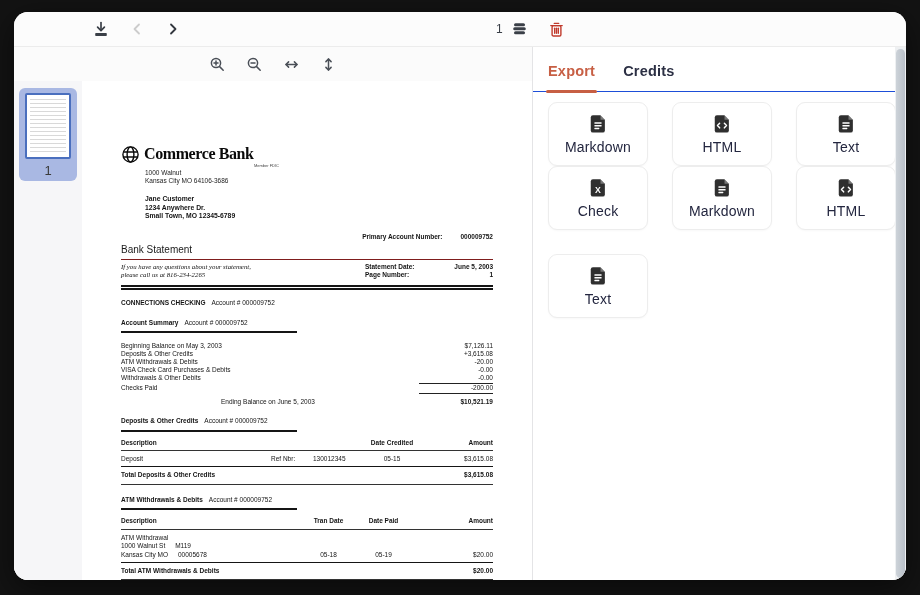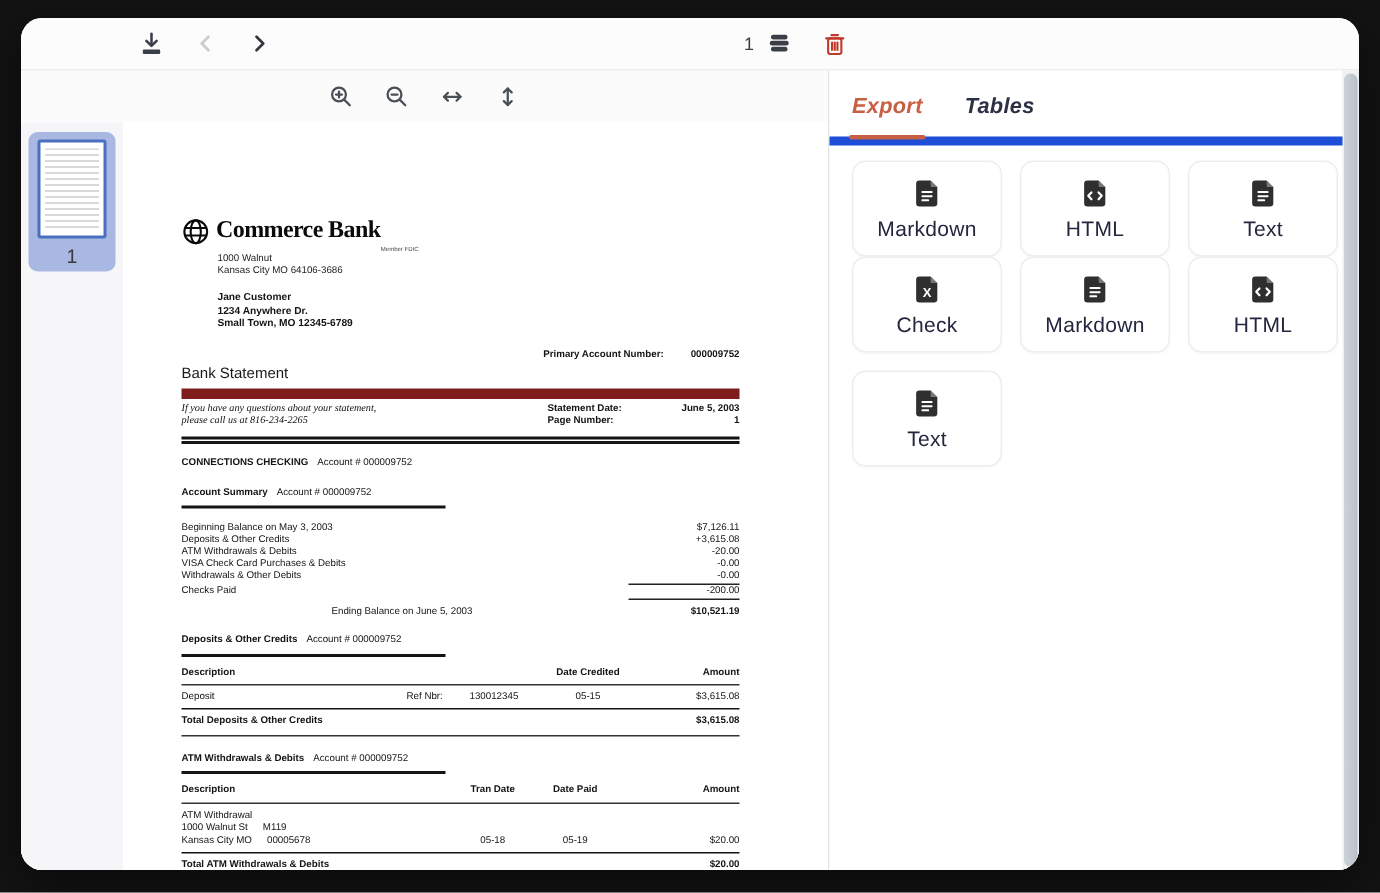--- a/index.html
+++ b/index.html
@@ -30,21 +30,21 @@
 
   
   .page-area { flex:1; background:#fff; position:relative; }
   .statement { position:absolute; left:39px; top:15px; width:372px; font-size:6.5px; color:#141414; line-height:1.3;margin-top:48px; }
   .logo-row { display:flex; align-items:center; gap:4px; position:relative; width:150px; }
   .logo-text { font-family:"Liberation Serif",serif; font-weight:700; font-size:16px; letter-spacing:-0.4px; color:#0a0a0a; white-space:nowrap; }
   .logo-sub { position:absolute; right:-8px; bottom:-3px; font-size:4px; color:#444; }
   .addr { margin:4px 0 0 24px; color:#222; }
   .customer { margin:9px 0 0 24px; font-weight:700; font-size:6.8px; }
   .acct-num-row { display:flex; justify-content:flex-end; gap:18px; font-weight:700; margin-top:12px; }
-  .title-row { font-size:10px; color:#1a1a1a; border-bottom:7px solid #7f1d1d; padding-bottom:3px; margin-top:1px; }
+  .title-row { font-size:10px; color:#1a1a1a; border-bottom:1px solid #7f1d1d; padding-bottom:3px; margin-top:1px; }
   .sub-row { display:flex; justify-content:space-between; padding:3px 0 2px; }
   .help-text { font-family:"Liberation Serif",serif; font-style:italic; font-size:6.8px; color:#111; }
   .date-block { width:128px; }
   .date-line { display:flex; justify-content:space-between; }
   .date-line .lbl { font-weight:700; }
   .date-line .val { font-weight:700; text-align:right; }
   .double-rule { margin-top:3px; height:5px; border-top:2px solid #151515; border-bottom:2px solid #151515; }
   .acct-type { margin-top:9px; }
   .b { font-weight:700; }
   .gap6 { display:inline-block; width:6px; }
@@ -73,27 +73,27 @@
   .align-end { align-items:flex-end; }
 
   .checks-table { width:218px; margin-top:2px; }
   .ck-row { display:grid; grid-template-columns:50px 72px 52px 1fr; padding:2.5px 0 2px; }
   .ck-head { font-weight:700; padding:5px 0 3px; }
   .ck-amt { text-align:right; padding-right:6px; }
   .ck-ref { padding-left:6px; }
 
   
   .export-panel { flex:1; position:relative; background:#fff; }
-  .tabs { display:flex; gap:28px; padding:16px 0 0 15px; border-bottom:6px solid #1d4ed8;font-style:italic; }
+  .tabs { display:flex; gap:28px; padding:16px 0 0 15px; border-bottom:1px solid #1d4ed8; }
   .tab { font-size:14.5px; font-weight:600; color:#2c3044; padding-bottom:12px; position:relative; cursor:pointer; letter-spacing:.2px; }
   .tab.active { color:#c75f44; }
   .tab.active::after { content:""; position:absolute; left:-2px; right:-2px; bottom:-2px; height:3px; background:#c75f44; border-radius:2px; }
   .panel-body { padding:10px 10px 0 15px; }
   .section-heading { font-size:19px; font-weight:700; color:#23263f; margin:13px 0 13px; letter-spacing:.2px; }
-  .card-grid { display:grid; grid-template-columns:repeat(3,100px); gap:12px; }
+  .card-grid { display:grid; grid-template-columns:repeat(3,100px); gap:24px; }
   .export-card { height:64px; background:#fff; border:1px solid #ededed; border-radius:9px; display:flex; flex-direction:column; align-items:center; justify-content:center; gap:4px; cursor:pointer; box-shadow:0 1px 2px rgba(0,0,0,.03); }
   .card-label { font-size:14px; color:#23263f; font-weight:500; letter-spacing:.2px; }
   .scrollbar { position:absolute; right:0; top:0; bottom:0; width:11px; background:#eef0f2; }
   .scroll-thumb { position:absolute; left:1px; top:2px; bottom:2px; width:9px; border-radius:5px; background:linear-gradient(90deg,#cdd3d9,#b9c0c8); cursor:grab; }
 
   svg { display:block; }
 </style>
 </head>
 <body>
 
@@ -381,21 +381,21 @@
             </div>
 
           </div>
         </div>
       </div>
     </div>
 
     <div class="export-panel">
       <div class="tabs">
         <div class="tab active">Export</div>
-        <div class="tab">Tables</div>
+        <div class="tab">Credits</div>
       </div>
 
       <div class="panel-body">
         <div class="card-grid">
           <div class="export-card">
             <span>
               <svg width="22" height="22" viewBox="0 0 24 24">
                   <path d="M6.5 2.5h8.2l4.8 4.8V19a2.4 2.4 0 0 1-2.4 2.4H6.5A2.4 2.4 0 0 1 4.1 19V4.9a2.4 2.4 0 0 1 2.4-2.4z" fill="#2f2f2f"></path>
                   <path d="M14.7 2.5v4.8h4.8z" fill="#fff" opacity=".35"></path>
                   <g fill="#fff">

